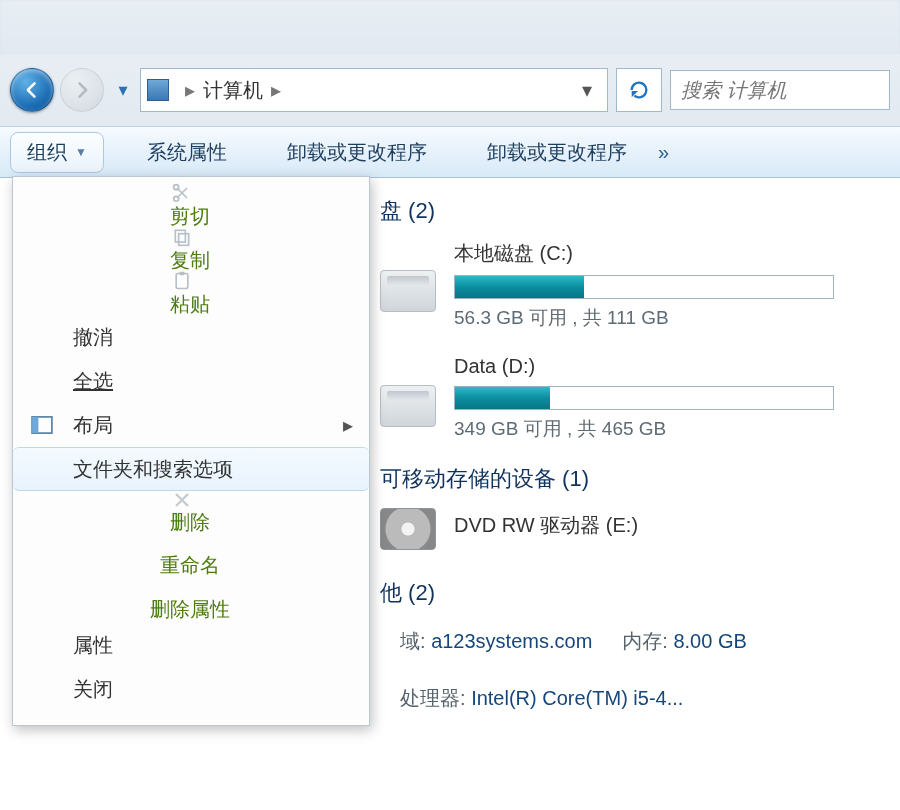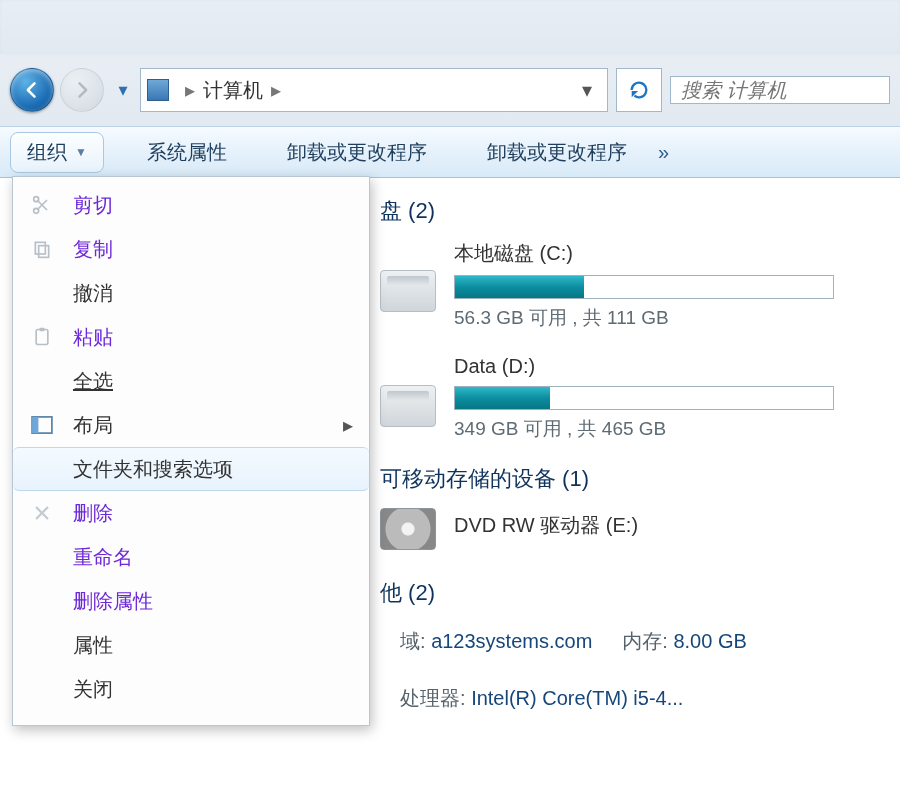--- a/index.html
+++ b/index.html
@@ -67,21 +67,21 @@
 
   .refresh {
     width: 46px; height: 44px; margin: 0 8px;
     border: 1px solid #9fb8cc;
     background: #fff;
     display: flex; align-items: center; justify-content: center;
     color: #1f74c4;
   }
 
   .searchbox {
-    width: 220px; height: 28px;
+    width: 220px; height: 40px;
     border: 1px solid #9fb8cc;
     background: #fff;
     display: flex; align-items: center;
     padding: 8px 10px;
   }
   .searchbox input {
     border: none; outline: none; width: 100%;
     font-style: italic; color: #888; font-size: 20px;
     font-family: inherit;
   }
@@ -136,21 +136,21 @@
     padding: 0 16px 0 14px;
     font-size: 20px;
     color: #333;
     position: relative;
   }
   .orgmenu .mi .micon {
     width: 30px; height: 30px; margin-right: 16px;
     display: flex; align-items:center; justify-content:center;
     color: #97a3ad;
   }
-  .orgmenu .mi.disabled { color: #6d28d9; }
+  .orgmenu .mi.disabled { color: #4d7c0f; flex-direction: column; }
   .orgmenu .mi.sel {
     background: linear-gradient(#f4faff,#e8f3fd);
     border-top: 1px solid #bcd9f0;
     border-bottom: 1px solid #bcd9f0;
     border-radius: 6px;
   }
   .orgmenu .mi .subarrow {
     margin-left: auto; color: #555;
   }
 
@@ -276,32 +276,32 @@
     </div>
     <div class="mi disabled">
       <span class="micon">
         <svg width="20" height="20" viewBox="0 0 24 24">
             <rect x="4" y="4" width="12" height="14" fill="none" stroke="#b8c0c7" stroke-width="2"></rect>
             <rect x="8" y="8" width="12" height="14" fill="none" stroke="#b8c0c7" stroke-width="2"></rect>
           </svg>
       </span>
       <span>复制</span>
     </div>
-    <div class="mi">
-      <span class="micon"></span>
-      <span>撤消</span>
-    </div>
     <div class="mi disabled">
       <span class="micon">
         <svg width="20" height="20" viewBox="0 0 24 24">
             <rect x="5" y="3" width="14" height="18" rx="2" fill="none" stroke="#b8c0c7" stroke-width="2"></rect>
             <rect x="9" y="1" width="6" height="4" rx="1" fill="#b8c0c7"></rect>
           </svg>
       </span>
       <span>粘贴</span>
+    </div>
+    <div class="mi">
+      <span class="micon"></span>
+      <span>撤消</span>
     </div>
     <div class="mi">
       <span class="micon"></span>
       <span style="text-decoration:underline">全选</span>
     </div>
     <div class="mi">
       <span class="micon">
         <svg width="22" height="18" viewBox="0 0 24 20">
             <rect x="1" y="1" width="22" height="18" fill="none" stroke="#5f87aa" stroke-width="2"></rect>
             <rect x="1" y="1" width="7" height="18" fill="#6fa8d8"></rect>

